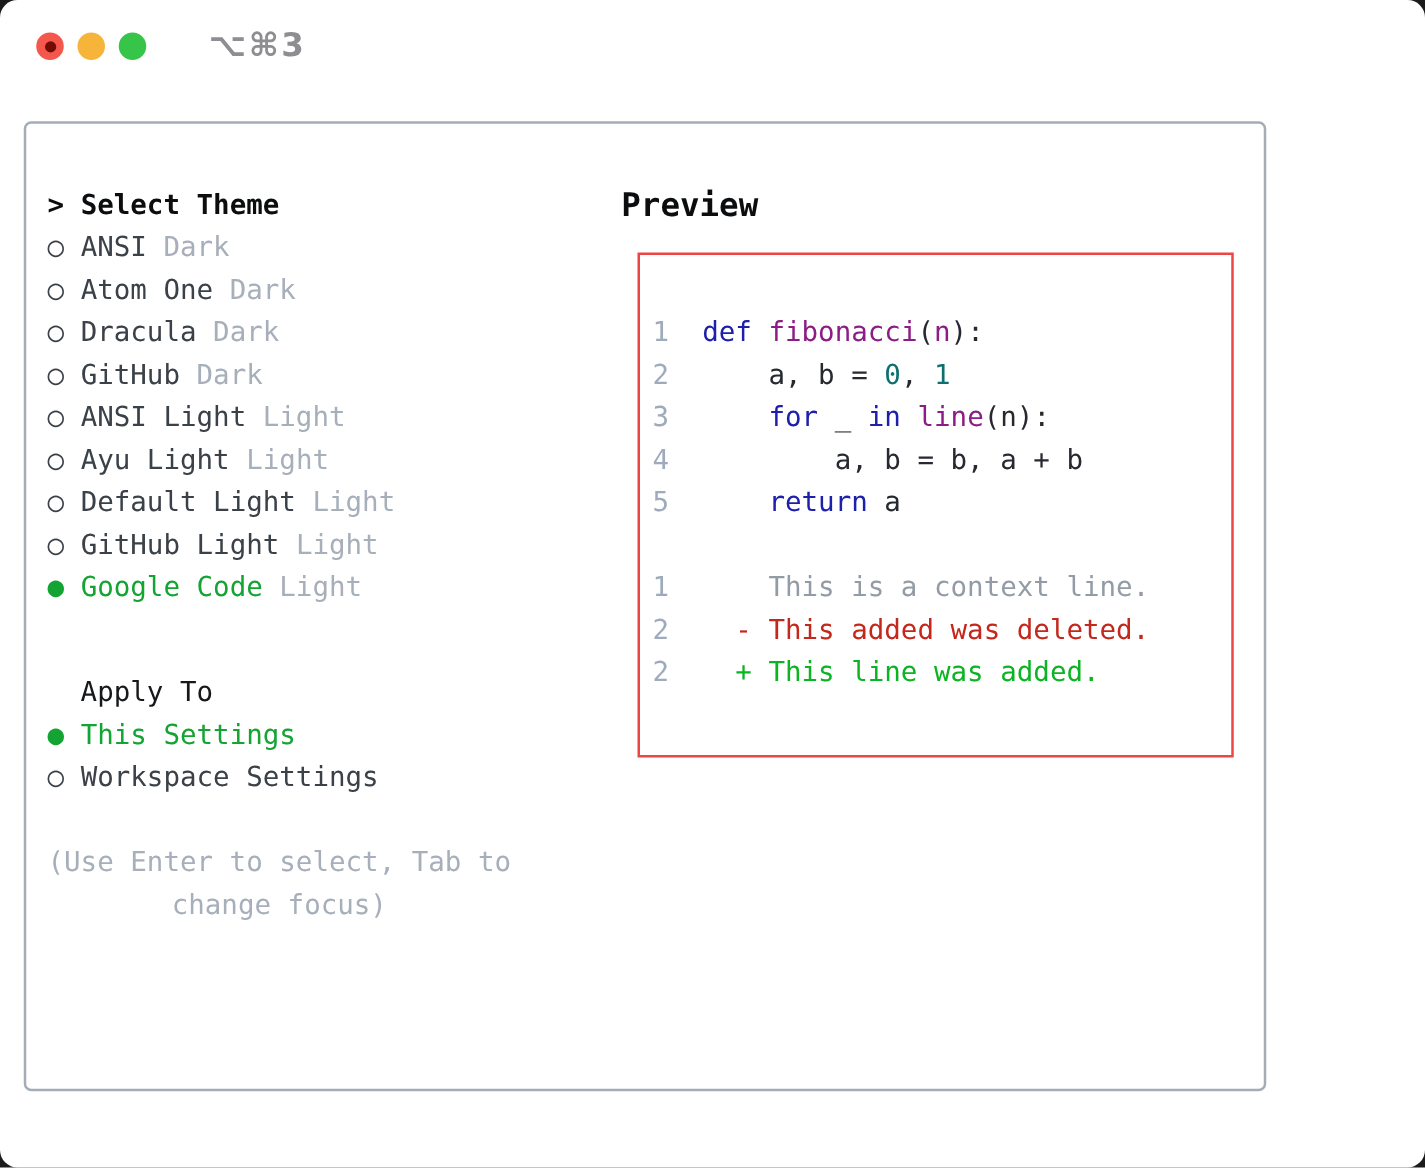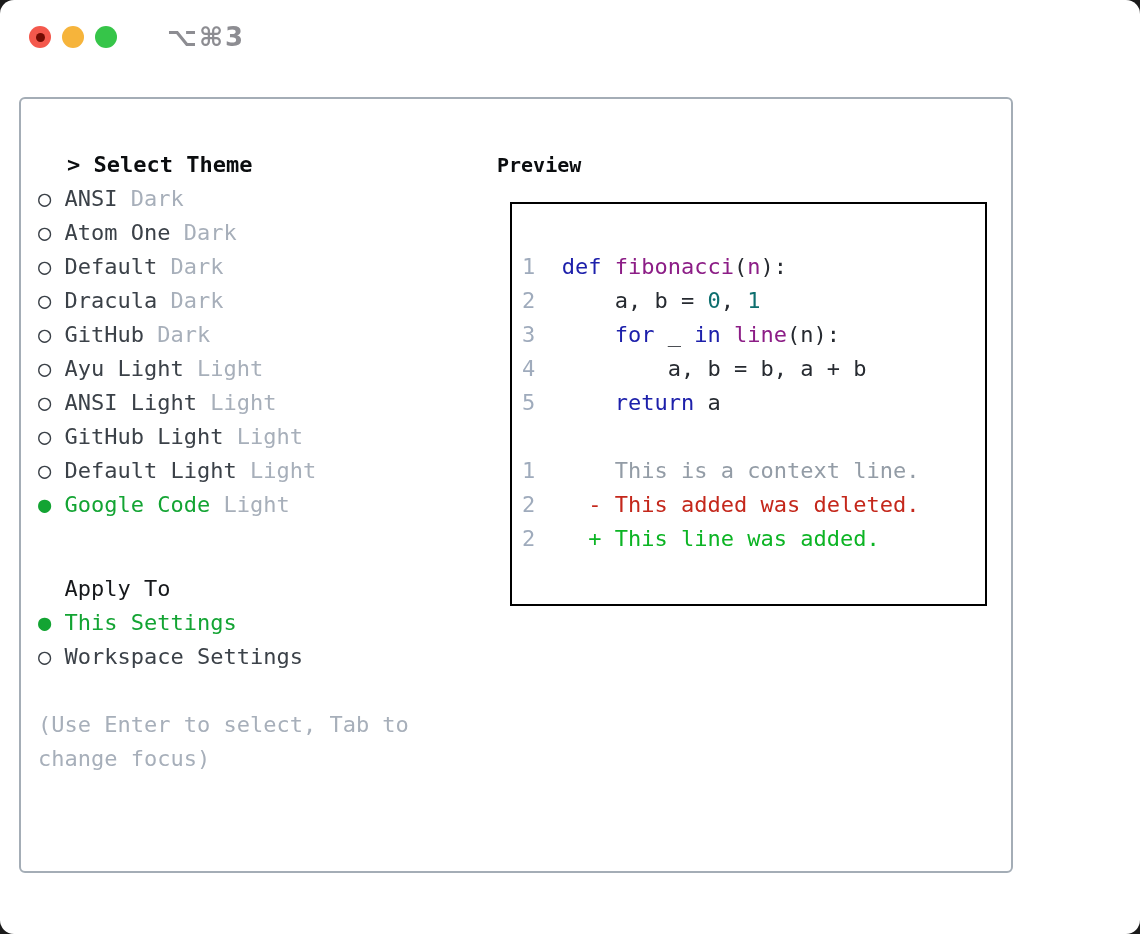--- a/index.html
+++ b/index.html
@@ -28,34 +28,34 @@
   }
   
   .panel{
     position:absolute;left:19px;top:97px;width:994px;height:776px;
     border:2px solid #a4adb6;border-radius:6px;box-sizing:border-box;
     background:#ffffff;
   }
   .col-left{position:absolute;left:17px;top:49px;}
   .row{height:34px;line-height:34px;font-size:22px;white-space:pre;color:#3b4148;}
   .row.blank{color:transparent;}
-  .hdr{font-weight:bold;color:#0b0d0f;margin-left:29px;}
+  .hdr{font-weight:bold;color:#0b0d0f;}
   .hdr-plain{color:#16181b;padding-left:2ch;margin-top:16px;}
   .bullet{color:#3b4148;}
   .bullet.sel{color:#13a433;}
   .tname{color:#3b4148;text-align:center;}
   .tname.sel{color:#13a433;}
   .tvariant{color:#a7afba;}
-  .help{color:#a7afba;}
+  .help{color:#a7afba;text-align:center;}
   
   .preview-title{position:absolute;left:476px;top:49px;height:34px;line-height:34px;
-    font-size:20px;font-weight:bold;color:#0b0d0f;white-space:pre;}
+    font-size:26px;font-weight:bold;color:#0b0d0f;white-space:pre;}
   .preview-box{
     position:absolute;left:489px;top:103px;width:477px;height:404px;
-    border:2px solid #000000;box-sizing:border-box;background:#ffffff;
+    border:2px solid #ef4444;box-sizing:border-box;background:#ffffff;
   }
   .code-area{position:absolute;left:10px;top:46px;right:0;}
   .cline{height:34px;line-height:34px;font-size:22px;white-space:pre;}
   .lnum{color:#9fabbc;}
   .spacer{height:34px;}
   .tok-kw{color:#1d20ab;}
   .tok-fn{color:#8c1d86;}
   .tok-lit{color:#0e6f6f;}
   .tok-pl{color:#262a30;}
   .d-context{color:#939ca6;}
@@ -76,27 +76,26 @@
     <div class="shortcut">⌥⌘3</div>
   </div>
 
   <div class="panel">
 
     <div class="col-left">
       <div class="row hdr"><span>&gt;</span> <span>Select Theme</span></div>
       <div id="theme-list">
           <div class="row theme-row"><span class="bullet">○</span> <span class="tname">ANSI</span> <span class="tvariant">Dark</span></div>
           <div class="row theme-row"><span class="bullet">○</span> <span class="tname">Atom One</span> <span class="tvariant">Dark</span></div>
-          <div class="row theme-row"><span class="bullet">○</span> <span class="tname">Default</span> <span class="tvariant">Dark</span></div>
           <div class="row theme-row"><span class="bullet">○</span> <span class="tname">Dracula</span> <span class="tvariant">Dark</span></div>
           <div class="row theme-row"><span class="bullet">○</span> <span class="tname">GitHub</span> <span class="tvariant">Dark</span></div>
+          <div class="row theme-row"><span class="bullet">○</span> <span class="tname">ANSI Light</span> <span class="tvariant">Light</span></div>
           <div class="row theme-row"><span class="bullet">○</span> <span class="tname">Ayu Light</span> <span class="tvariant">Light</span></div>
-          <div class="row theme-row"><span class="bullet">○</span> <span class="tname">ANSI Light</span> <span class="tvariant">Light</span></div>
+          <div class="row theme-row"><span class="bullet">○</span> <span class="tname">Default Light</span> <span class="tvariant">Light</span></div>
           <div class="row theme-row"><span class="bullet">○</span> <span class="tname">GitHub Light</span> <span class="tvariant">Light</span></div>
-          <div class="row theme-row"><span class="bullet">○</span> <span class="tname">Default Light</span> <span class="tvariant">Light</span></div>
           <div class="row theme-row"><span class="bullet sel">●</span> <span class="tname sel">Google Code</span> <span class="tvariant">Light</span></div>
         </div>
       <div class="row blank"> </div>
       <div class="row hdr-plain">Apply To</div>
       <div id="apply-options">
           <div class="row apply-row"><span class="bullet sel">●</span> <span class="tname sel">This Settings</span></div>
           <div class="row apply-row"><span class="bullet">○</span> <span class="tname">Workspace Settings</span></div>
         </div>
       <div class="row blank"> </div>
       <div class="row help">(Use Enter to select, Tab to</div>

